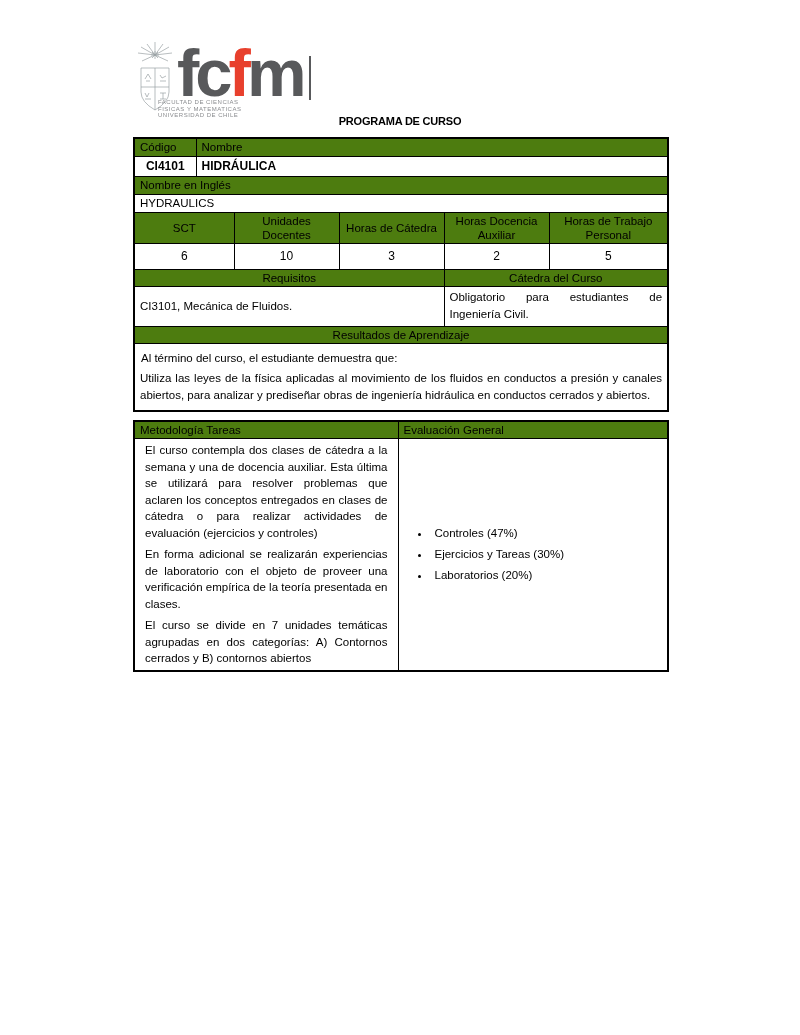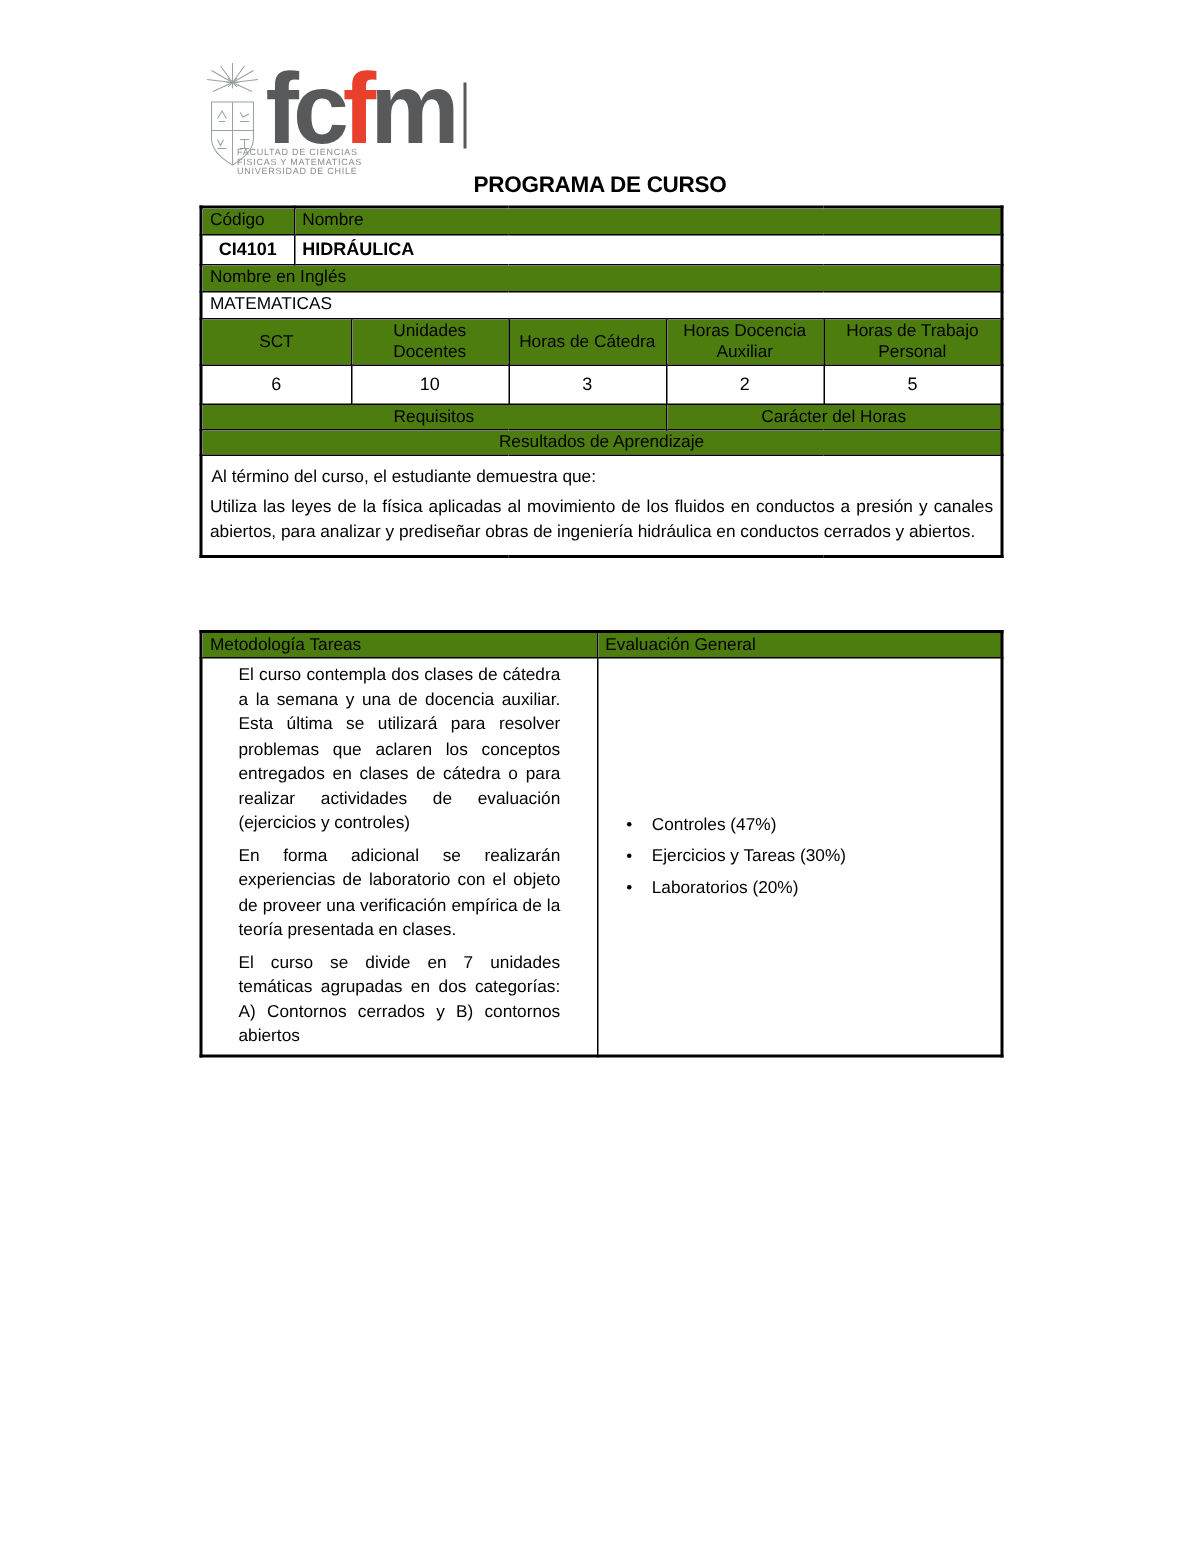--- a/index.html
+++ b/index.html
@@ -27,21 +27,21 @@
   }
   .logo-caption {
     position: absolute; left: 22px; top: 59px;
     font-size: 6px; line-height: 6.5px; letter-spacing: 0.5px;
     color: #8a8c8f; white-space: nowrap;
   }
 
   
   .doc-title {
     position: absolute; top: 115px; left: 0; width: 100%;
-    text-align: center; font-size: 15px; font-weight: bold;
+    text-align: center; font-size: 11px; font-weight: bold;
     letter-spacing: -0.2px;
   }
 
   
   table.doc-table {
     position: absolute; left: 133px; width: 534px;
     border-collapse: collapse; table-layout: fixed;
     border: 2px solid #000;
     font-size: 11.5px;
   }
@@ -123,39 +123,43 @@
       <td class="h left" colspan="5">Nombre</td>
     </tr>
     <tr style="height:20px">
       <td class="bold center">CI4101</td>
       <td class="bold left" colspan="5">HIDRÁULICA</td>
     </tr>
     <tr style="height:18px">
       <td class="h left" colspan="6">Nombre en Inglés</td>
     </tr>
     <tr style="height:18px">
-      <td class="left" colspan="6">MATEMATICAS</td>
+      <td class="left" colspan="6">HYDRAULICS</td>
     </tr>
     <tr style="height:29px">
       <td class="h center" colspan="2">SCT</td>
       <td class="h center">Unidades Docentes</td>
       <td class="h center">Horas de Cátedra</td>
       <td class="h center">Horas Docencia Auxiliar</td>
       <td class="h center">Horas de Trabajo Personal</td>
     </tr>
     <tr style="height:26px">
       <td class="center vtop num" colspan="2">6</td>
       <td class="center vtop num">10</td>
       <td class="center vtop num">3</td>
       <td class="center vtop num">2</td>
       <td class="center vtop num">5</td>
     </tr>
     <tr style="height:17px">
       <td class="h center" colspan="4">Requisitos</td>
-      <td class="h center" colspan="2">Carácter del Horas</td>
+      <td class="h center" colspan="2">Cátedra del Curso</td>
+    </tr>
+    <tr style="height:40px">
+      <td class="left vtop" colspan="4">CI3101, Mecánica de Fluidos.</td>
+      <td class="just vtop" colspan="2" style="line-height:17px">Obligatorio para estudiantes de Ingeniería Civil.</td>
     </tr>
     <tr style="height:17px">
       <td class="h center" colspan="6">Resultados de Aprendizaje</td>
     </tr>
     <tr style="height:68px">
       <td class="vtop res-cell" colspan="6">
         <p class="intro">Al término del curso, el estudiante demuestra que:</p>
         <p class="bodytxt">Utiliza las leyes de la física aplicadas al movimiento de los fluidos en conductos a presión y canales abiertos, para analizar y prediseñar obras de ingeniería hidráulica en conductos cerrados y abiertos.</p>
       </td>
     </tr>
@@ -166,21 +170,21 @@
     <colgroup>
       <col style="width:264px">
         <col style="width:270px">
     </colgroup>
     <tbody>
         <tr style="height:17px">
       <td class="h left">Metodología Tareas</td>
       <td class="h left">Evaluación General</td>
     </tr>
     <tr style="height:216px">
-      <td class="vtop just" style="padding:3px 24px">
+      <td class="vtop just" style="padding:3px 10px">
         <p>El curso contempla dos clases de cátedra a la semana y una de docencia auxiliar. Esta última se utilizará para resolver problemas que aclaren los conceptos entregados en clases de cátedra o para realizar actividades de evaluación (ejercicios y controles)</p>
         <p>En forma adicional se realizarán experiencias de laboratorio con el objeto de proveer una verificación empírica de la teoría presentada en clases.</p>
         <p>El curso se divide en 7 unidades temáticas agrupadas en dos categorías: A) Contornos cerrados y B) contornos abiertos</p>
       </td>
       <td class="vtop eval-cell" style="padding:3px 6px">
         <ul>
           <li>Controles (47%)</li>
           <li>Ejercicios y Tareas (30%)</li>
           <li>Laboratorios (20%)</li>
         </ul>

